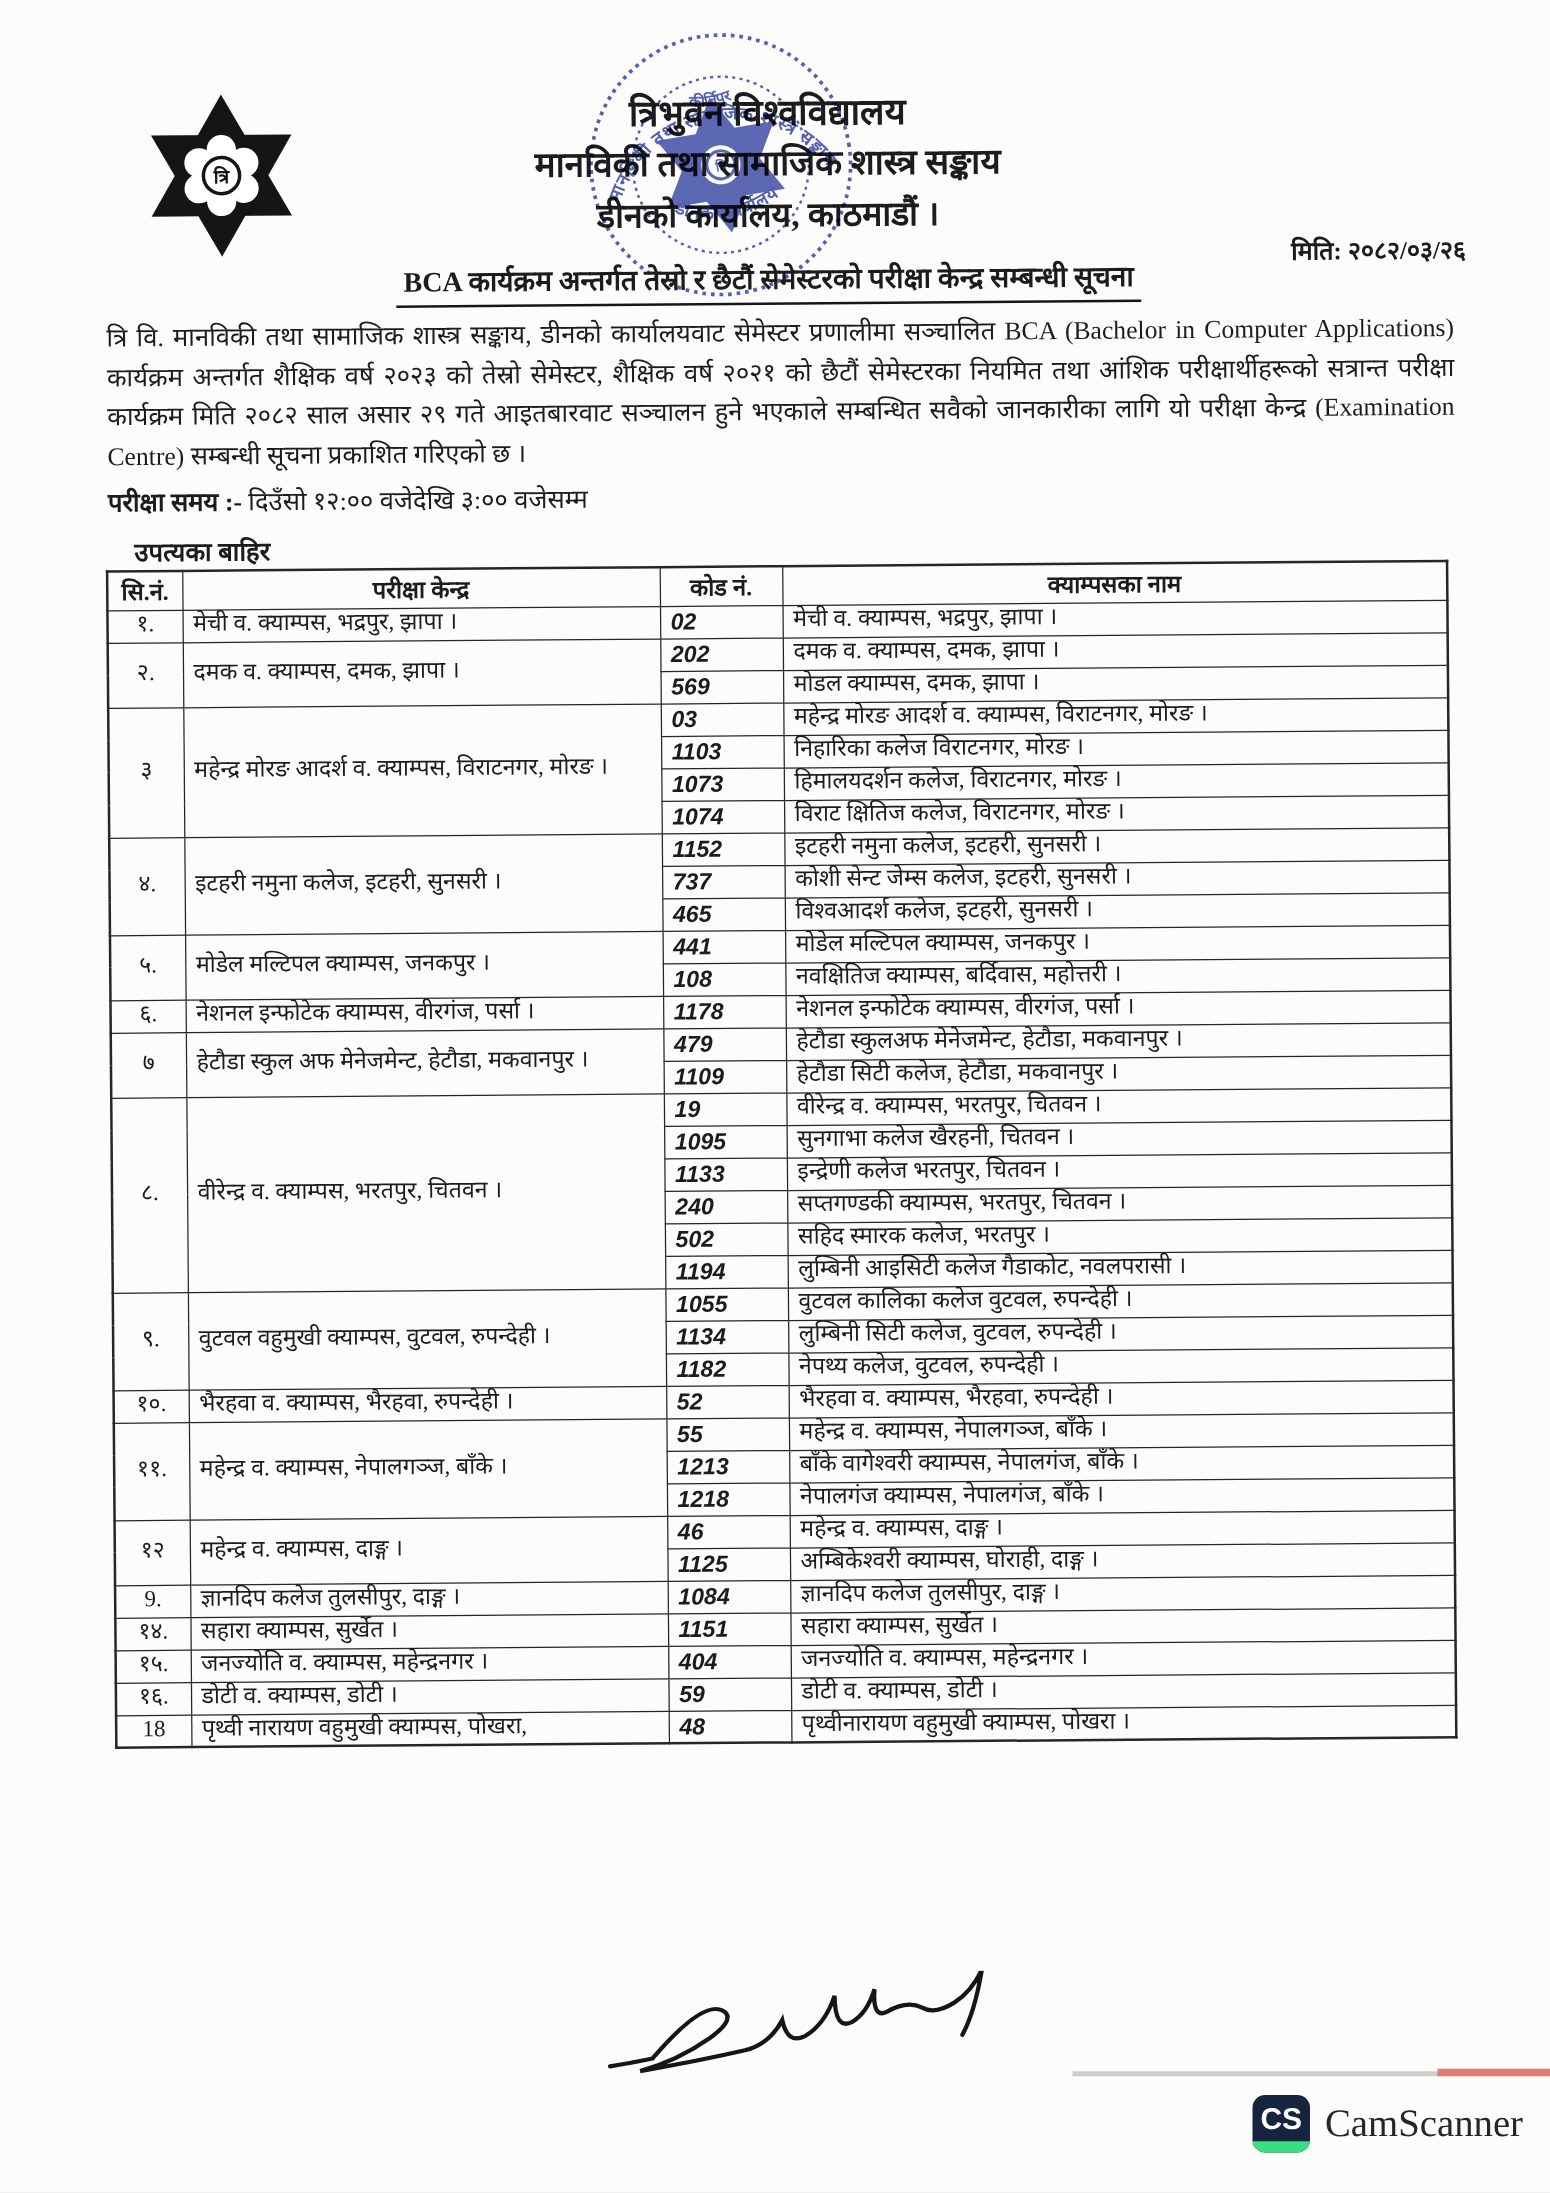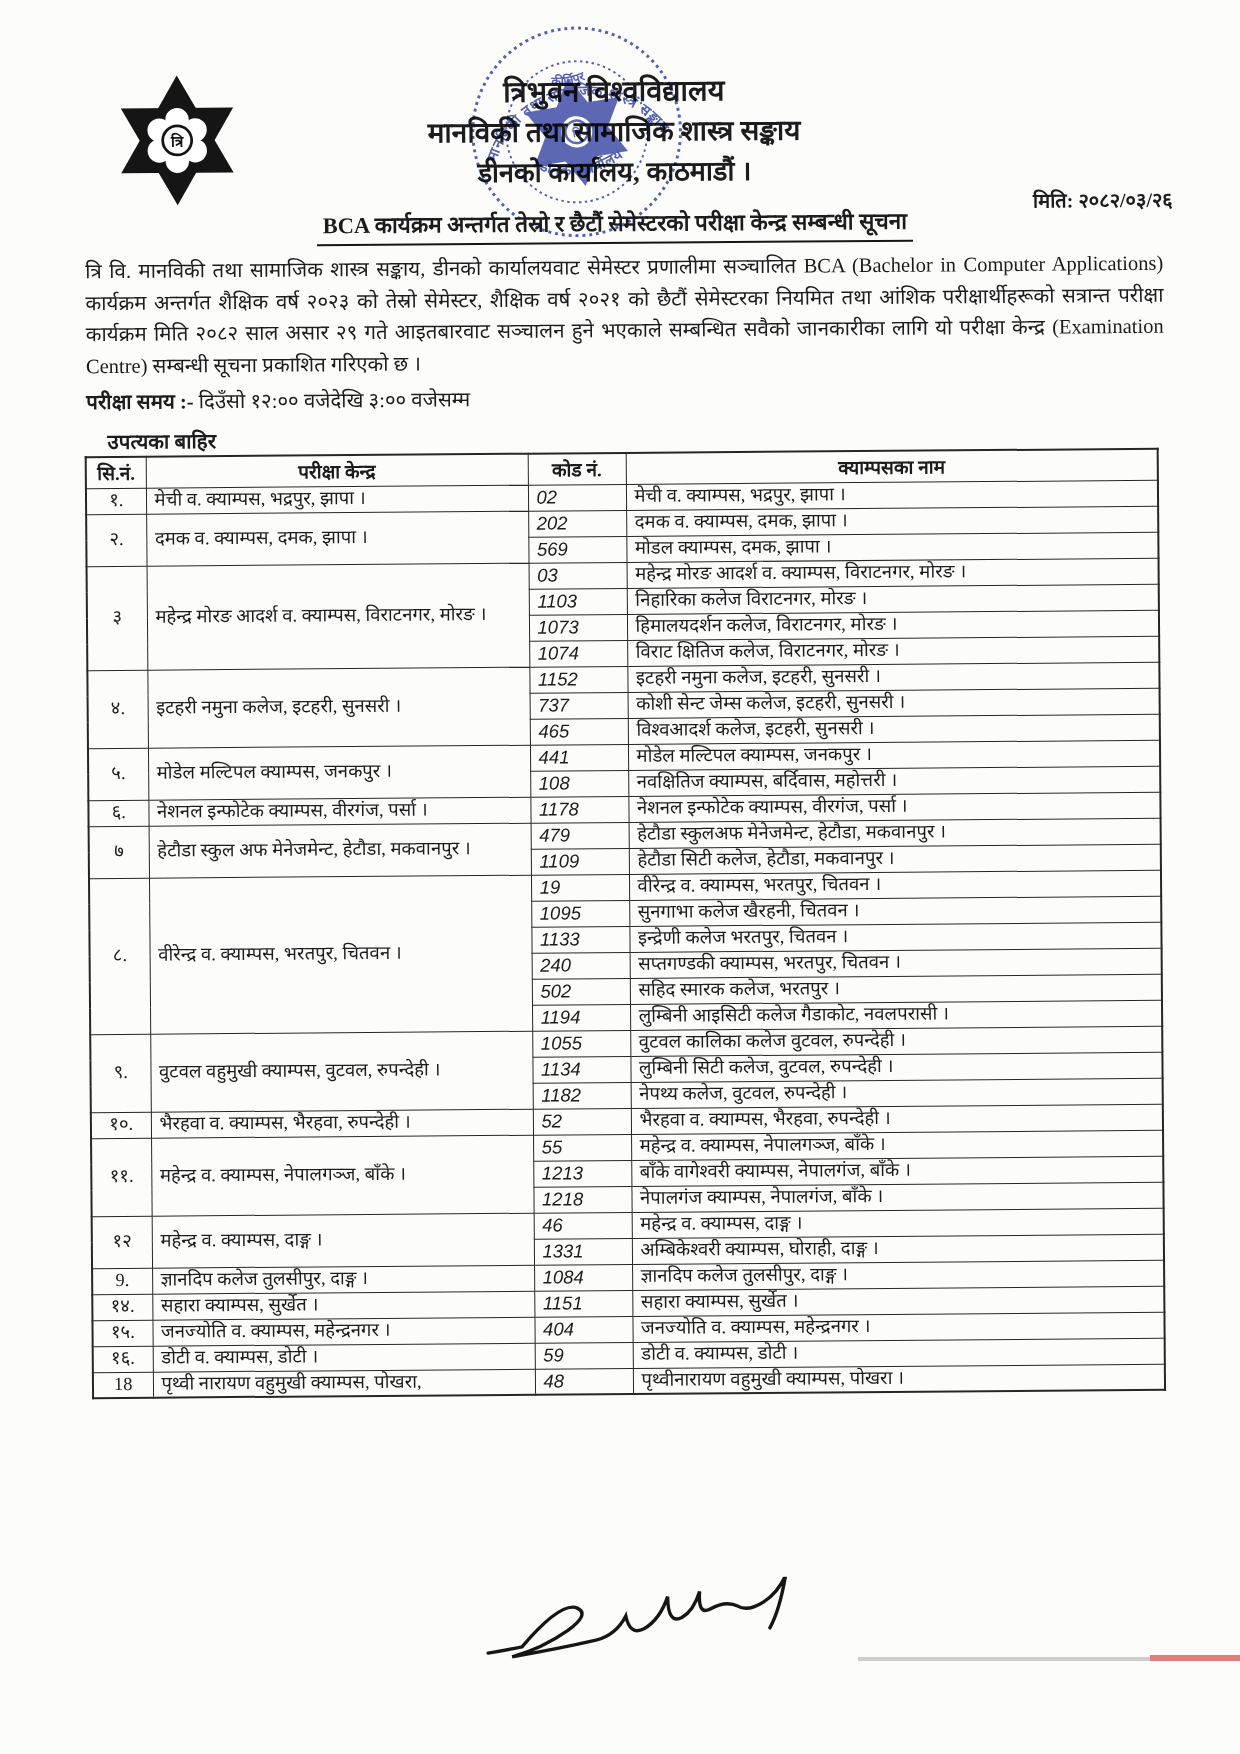--- a/index.html
+++ b/index.html
@@ -38,21 +38,21 @@
   table.centres { position:absolute; left:88px; top:452px; width:1072px;
                   border-collapse:collapse; border:2.2px solid #262626; table-layout:fixed; }
   table.centres th { border:1.7px solid #262626; font-size:19px; font-weight:700;
                      height:31px; padding:1px 6px; text-align:center; }
   table.centres td { border:1.7px solid #262626; font-size:18.5px; line-height:1.18;
                      height:26px; padding:1px 8px; vertical-align:middle; }
   td.c-sn { text-align:center; }
   col.w-sn { width:60px; } col.w-centre { width:382px; }
   col.w-code { width:98px; } col.w-campus { width:532px; }
   td.c-code { font-style:italic; font-family:"Liberation Sans","DejaVu Sans",sans-serif;
-              font-weight:400; padding-left:14px; font-size:18px; }
+              font-weight:700; padding-left:14px; font-size:18px; }
 
   .signature { position:absolute; left:468px; top:1578px; width:390px; height:120px; }
 
   .scan-edge { position:absolute; left:858px; top:1657px; width:296px; height:4px; background:#cecdc9; }
   .scan-edge-red { position:absolute; left:1150px; top:1655px; width:90px; height:6px; background:#dd7e78; }
 
   .camscanner { position:absolute; left:1002px; top:1676px; display:flex; align-items:center; gap:12px; }
   .cs-badge { width:46px; height:46px; border-radius:10px; position:relative; overflow:hidden;
               display:flex; align-items:center; justify-content:center;
               font-family:"Liberation Sans","DejaVu Sans",sans-serif;
@@ -280,21 +280,21 @@
             <td class="c-code">1218</td>
             <td class="c-campus">नेपालगंज क्याम्पस, नेपालगंज, बाँके ।</td>
           </tr>
           <tr>
             <td class="c-sn" rowspan="2">१२</td>
             <td class="c-centre" rowspan="2">महेन्द्र व. क्याम्पस, दाङ्ग ।</td>
             <td class="c-code">46</td>
             <td class="c-campus">महेन्द्र व. क्याम्पस, दाङ्ग ।</td>
           </tr>
           <tr>
-            <td class="c-code">1331</td>
+            <td class="c-code">1125</td>
             <td class="c-campus">अम्बिकेश्वरी क्याम्पस, घोराही, दाङ्ग ।</td>
           </tr>
           <tr>
             <td class="c-sn" rowspan="1">9.</td>
             <td class="c-centre" rowspan="1">ज्ञानदिप कलेज तुलसीपुर, दाङ्ग ।</td>
             <td class="c-code">1084</td>
             <td class="c-campus">ज्ञानदिप कलेज तुलसीपुर, दाङ्ग ।</td>
           </tr>
           <tr>
             <td class="c-sn" rowspan="1">१४.</td>
@@ -325,13 +325,20 @@
 
     <svg class="signature" viewBox="0 0 390 120">
       <path d="M14,74 q14,-2 34,-6 q40,-46 56,-38 q12,6 -10,22 q-26,18 -56,26 q48,-8 84,-16 q20,-5 30,-24 q4,20 18,13 q16,-9 24,-32 q0,28 14,21 q12,-7 18,-26 q-2,24 10,18 q16,-9 28,-3 q10,6 26,-4 q14,-9 22,-26 q-6,34 -16,52" fill="none" stroke="#161616" stroke-width="3.4" stroke-linecap="round"></path>
     </svg>
 
   </div>
 
   <div class="scan-edge"></div>
   <div class="scan-edge-red"></div>
 
+  <div class="camscanner">
+    <div class="cs-badge" style="background: rgb(22, 36, 63);">
+      <div class="accent" style="background: rgb(56, 223, 127);"></div>
+      <span class="cs-txt">CS</span>
+    </div>
+    <span class="cs-label">CamScanner</span>
+  </div>
 </div>
 
 </body></html>

